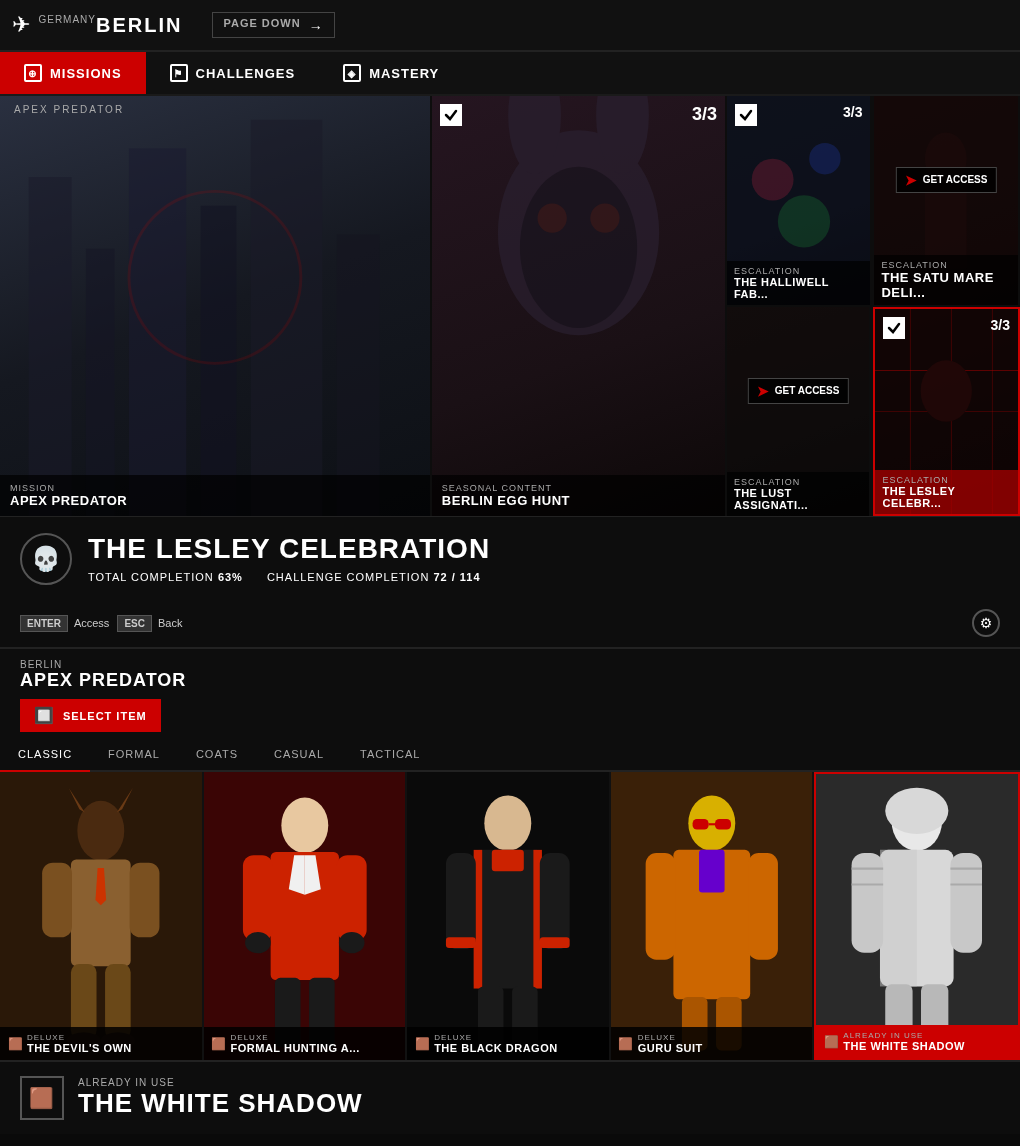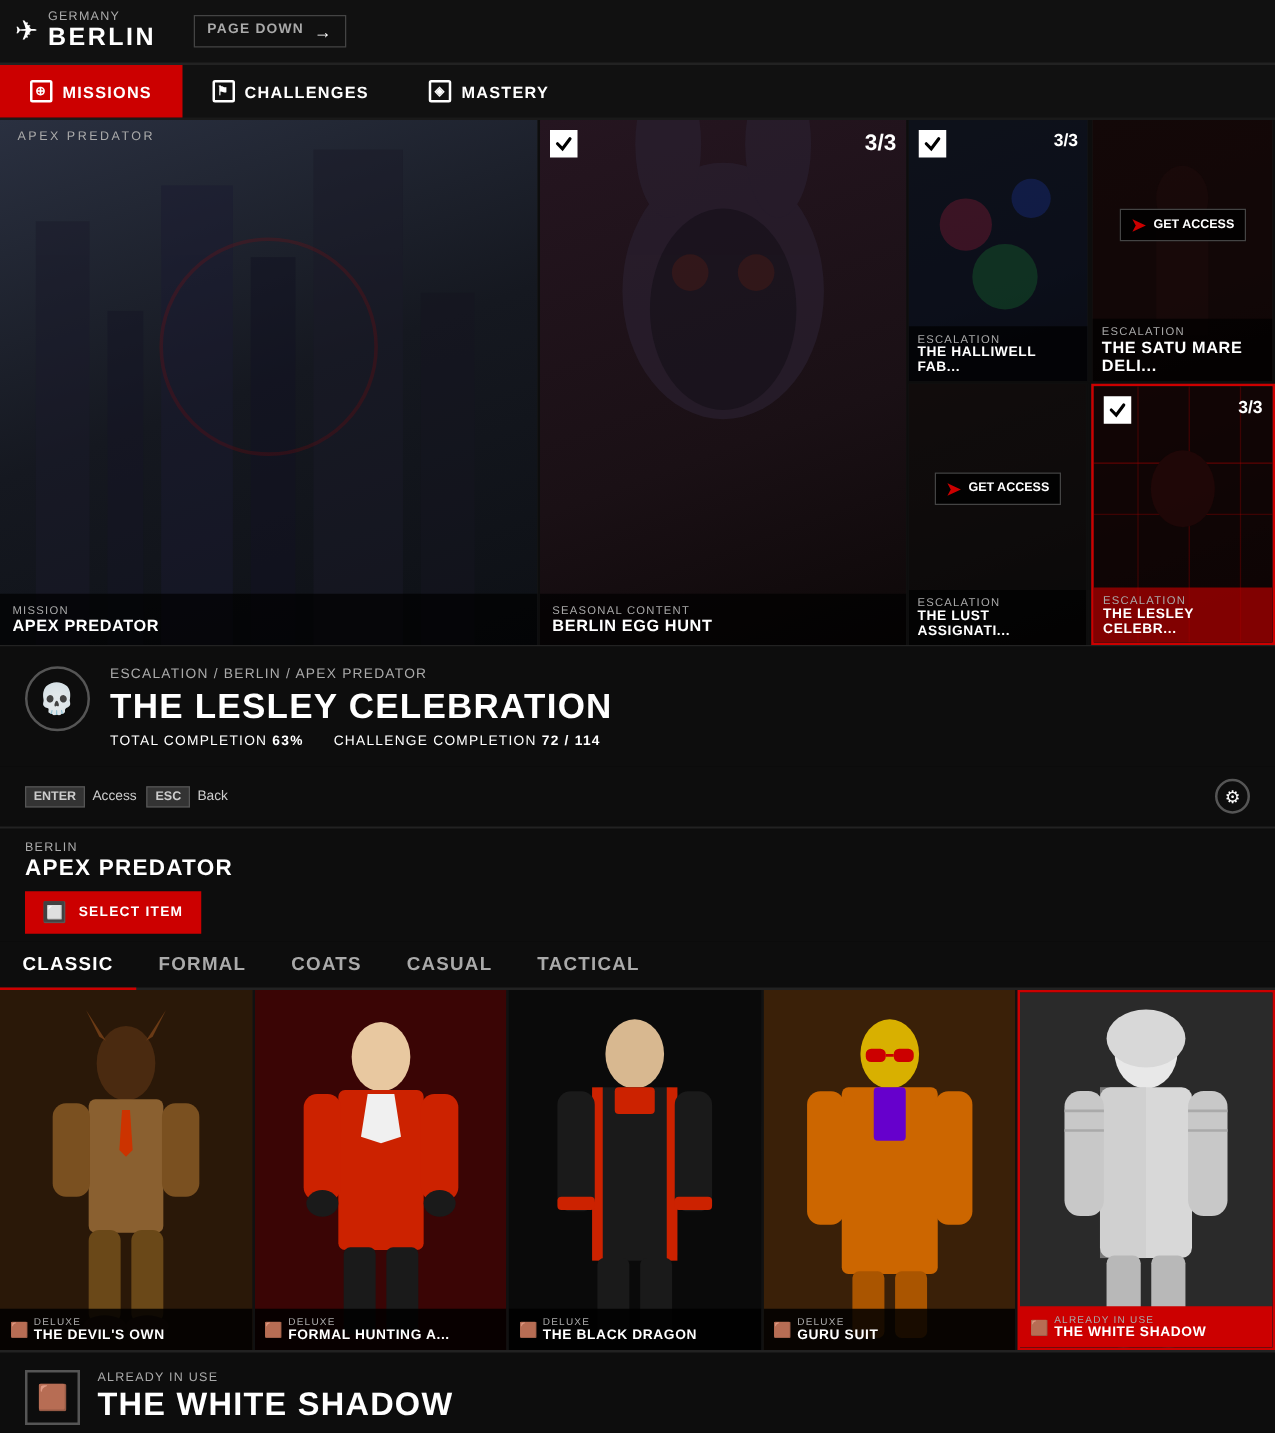--- a/index.html
+++ b/index.html
@@ -19,21 +19,21 @@
       background: #111;
       height: 52px;
       padding: 0 12px;
       border-bottom: 2px solid #222;
     }
     .location-block {
       display: flex;
       align-items: center;
       gap: 8px;
     }
-    .location-text { display: flex; flex-direction: column; }
+    .location-text { display: flex; flex-direction: row; }
     .location-country {
       font-size: 10px; color: #aaa; letter-spacing: 1px; text-transform: uppercase;
     }
     .location-city {
       font-size: 20px; font-weight: 900; letter-spacing: 2px; text-transform: uppercase;
     }
     .page-nav {
       display: flex; gap: 8px; margin-left: 30px;
       font-size: 11px; color: #aaa; letter-spacing: 1px; text-transform: uppercase; font-weight: bold;
       border: 1px solid #444; padding: 4px 10px;
@@ -183,21 +183,21 @@
 
     
     .outfit-tabs {
       display: flex; gap: 0;
       padding: 0 0;
       background: #0d0d0d;
       border-bottom: 2px solid #222;
     }
     .outfit-tab {
       padding: 10px 18px;
-      font-size: 15px; font-weight: 700; text-transform: uppercase; letter-spacing: 1px;
+      font-size: 11px; font-weight: 400; text-transform: uppercase; letter-spacing: 1px;
       color: #aaa; cursor: pointer; border-bottom: 2px solid transparent; margin-bottom: -2px;
     }
     .outfit-tab.active { color: #fff; border-bottom-color: #cc0000; }
 
     
     .outfit-cards {
       display: flex;
       height: 288px;
       gap: 2px;
       background: #111;
@@ -420,21 +420,20 @@
             </div>
           </div>
         </div>
       </div>
     </div>
   </div>
 
   <div class="selected-mission">
     <div class="mission-skull-icon">💀</div>
     <div class="mission-info">
-      <div class="mission-breadcrumb">Escalation / Berlin / Apex Predator</div>
       <div class="mission-name">THE LESLEY CELEBRATION</div>
       <div class="mission-stats">
         <div>
           <span>TOTAL COMPLETION</span>&nbsp;<span style="color:#fff; font-weight:700;">63%</span>
         </div>
         <div>
           <span>CHALLENGE COMPLETION</span>&nbsp;<span style="color:#fff; font-weight:700;">72 / 114</span>
         </div>
       </div>
     </div>

